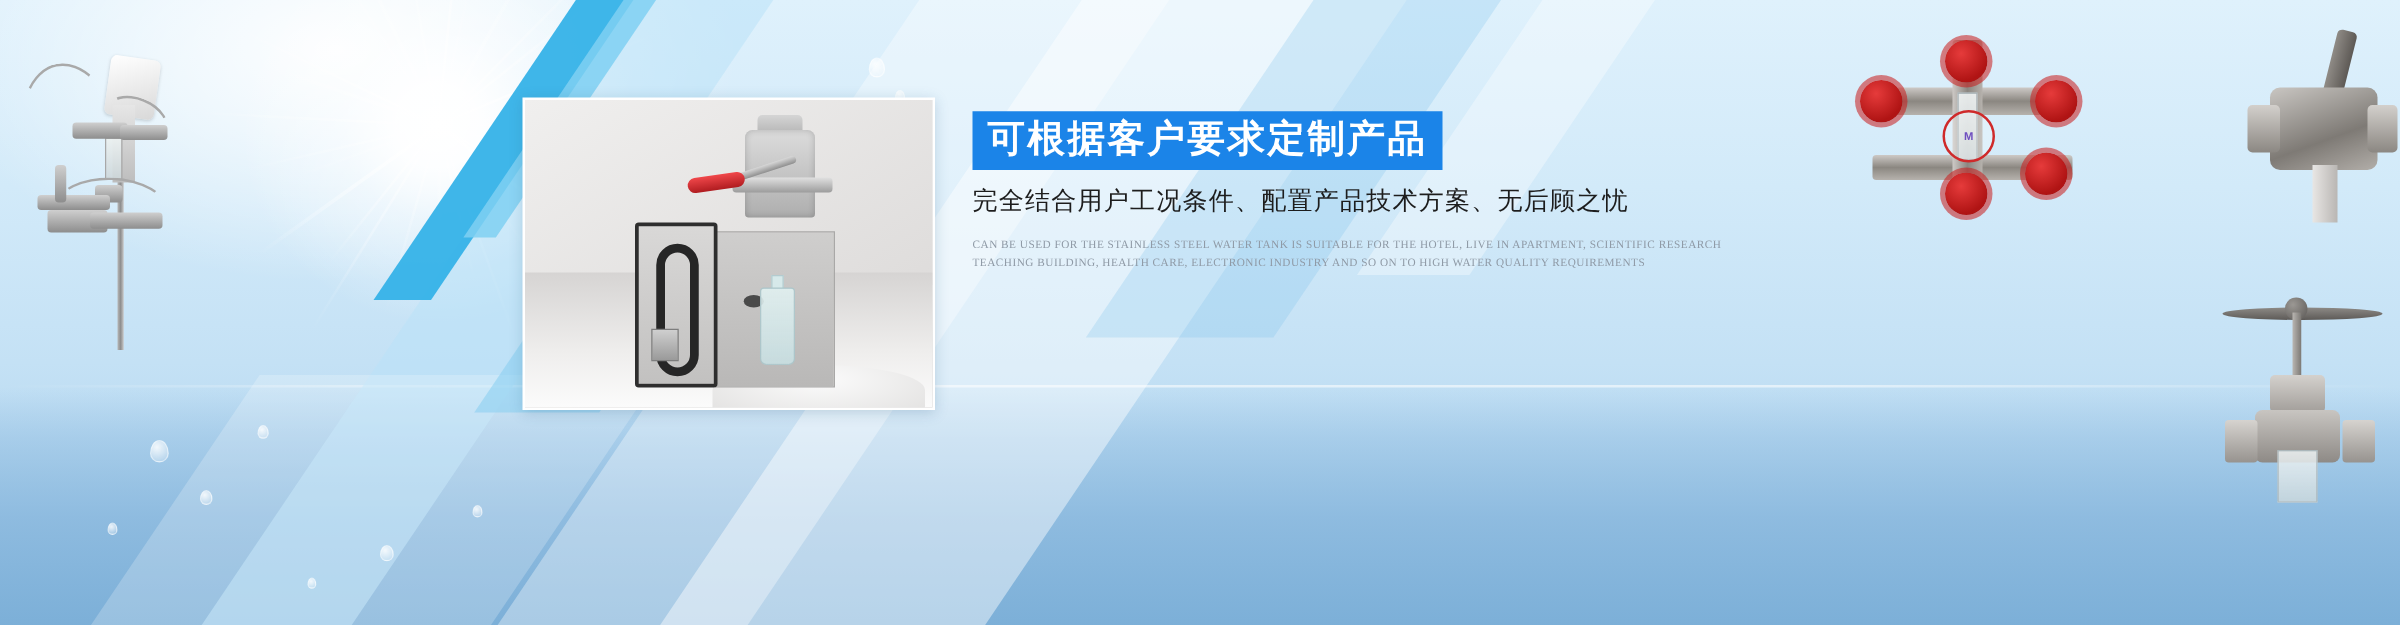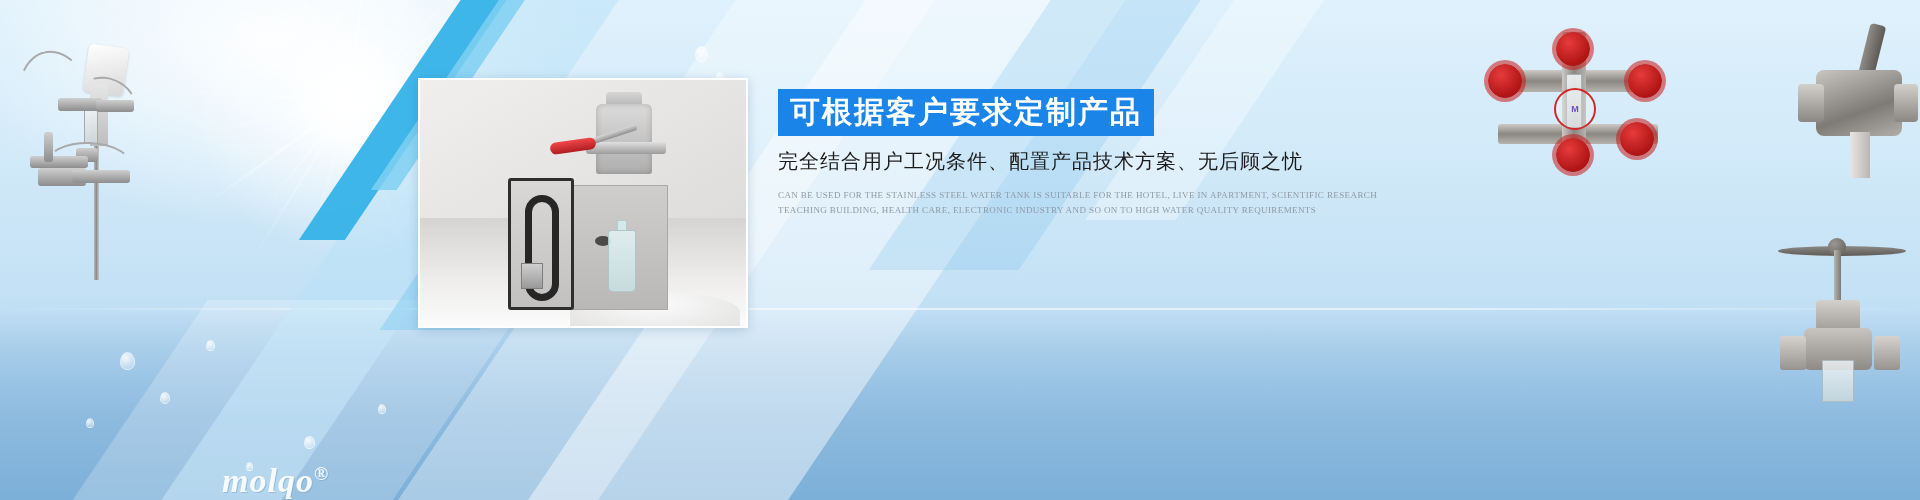--- a/index.html
+++ b/index.html
@@ -369,17 +369,14 @@
     <div class="gv-fl" style="left:114px; "></div>
     <div class="gv-glass"></div>
   </div>
 
   <div class="text-block">
     <div><span class="headline-bar">可根据客户要求定制产品</span></div>
     <div class="subline">完全结合用户工况条件、配置产品技术方案、无后顾之忧</div>
     <div class="eng-text">CAN BE USED FOR THE STAINLESS STEEL WATER TANK IS SUITABLE FOR THE HOTEL, LIVE IN APARTMENT, SCIENTIFIC RESEARCH TEACHING BUILDING, HEALTH CARE, ELECTRONIC INDUSTRY AND SO ON TO HIGH WATER QUALITY REQUIREMENTS</div>
   </div>
 
-  <div class="watermark">
-    <span>molqo</span><span class="reg">®</span>
-  </div>
 
 </div>
 
 </body></html>

